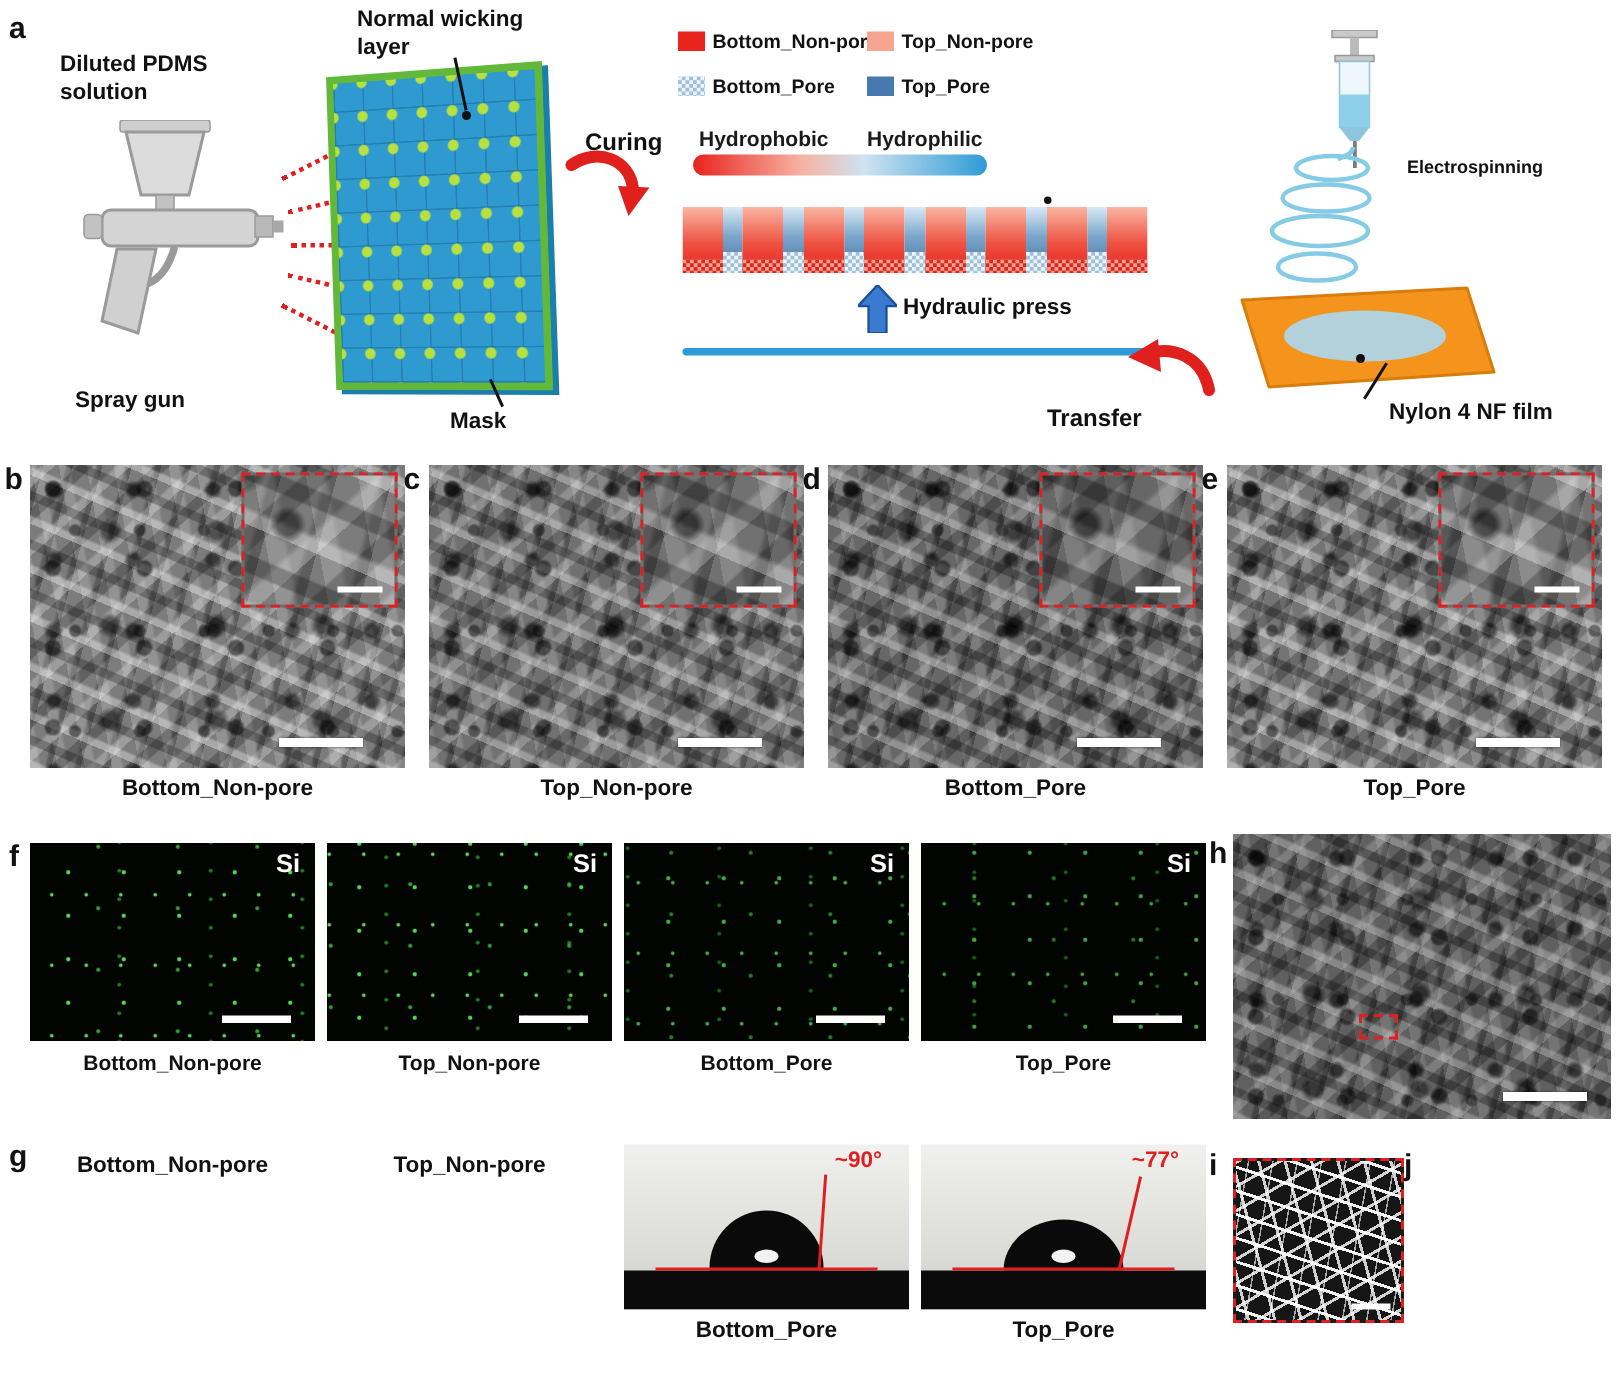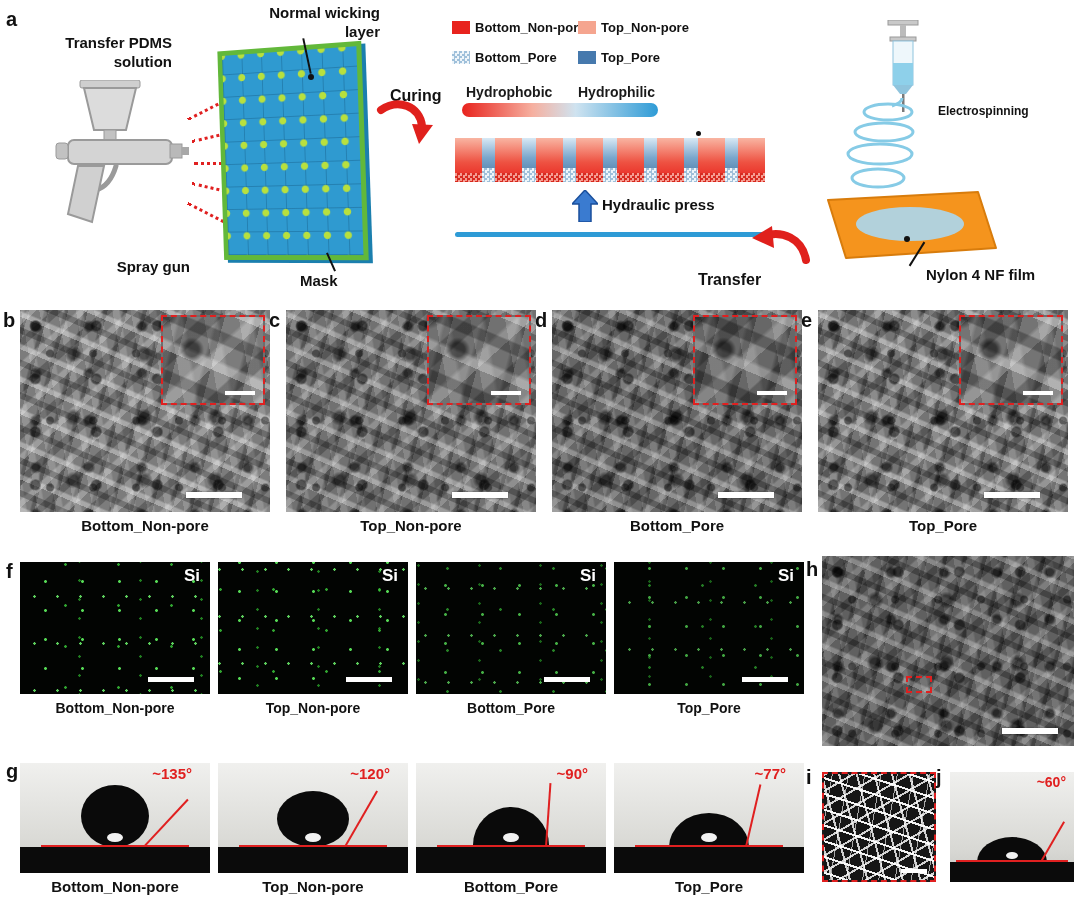--- a/index.html
+++ b/index.html
@@ -1,21 +1,21 @@
 <!DOCTYPE html>
 <html><head>
 <meta charset="utf-8">
 <style>
   *{margin:0;padding:0;box-sizing:border-box}
   body{background:#fff}
   .fig{position:relative;width:1080px;height:916px;background:#fff;overflow:hidden;
        font-family:"Liberation Sans",sans-serif;color:#111}
   .abs{position:absolute}
   .plabel{position:absolute;font-size:20px;font-weight:bold;color:#111;z-index:5}
-  .blbl{font-weight:bold;font-size:15px;text-align:right;line-height:1.25}
+  .blbl{font-weight:bold;font-size:15px;text-align:left;line-height:1.25}
   .cap{font-weight:bold;font-size:15px;text-align:center;margin-top:5px}
   .cap-sm{font-weight:bold;font-size:14px;text-align:center;margin-top:6px}
 
   
   .sec-a{position:absolute;left:0;top:0;width:1080px;height:308px}
   .lbl-pdms{left:40px;top:34px;width:132px}
   .gun-svg{left:50px;top:80px}
   .lbl-gun{left:50px;top:258px;width:140px}
   .sline{position:absolute;height:0;border-top:3px dotted #e02020;transform-origin:left center}
   .mask{position:absolute;left:216px;top:46px;width:150px;height:214px;
@@ -148,21 +148,21 @@
   .sec-j .ca-angle{font-size:14px;right:8px}
 </style>
 </head>
 <body>
 
 <div class="fig">
 
   <section class="sec-a">
     <div class="plabel" style="left:6px;top:8px">a</div>
 
-    <div class="abs blbl lbl-pdms">Transfer PDMS solution</div>
+    <div class="abs blbl lbl-pdms">Diluted PDMS solution</div>
 
     <svg class="abs gun-svg" width="142" height="158" viewBox="0 0 142 158">
       <rect x="30" y="0" width="60" height="8" rx="2" fill="#cfcfcf" stroke="#9a9a9a"></rect>
       <polygon points="34,8 86,8 76,50 44,50" fill="#dcdcdc" stroke="#9a9a9a" stroke-width="2"></polygon>
       <rect x="54" y="50" width="12" height="10" fill="#c2c2c2" stroke="#9a9a9a"></rect>
       <rect x="18" y="60" width="104" height="24" rx="6" fill="#d4d4d4" stroke="#9a9a9a" stroke-width="2"></rect>
       <rect x="120" y="64" width="12" height="14" fill="#b9b9b9" stroke="#9a9a9a"></rect>
       <rect x="132" y="67" width="7" height="8" fill="#a8a8a8"></rect>
       <rect x="6" y="63" width="12" height="16" rx="3" fill="#c2c2c2" stroke="#9a9a9a"></rect>
       <path d="M66,86 q-6,20 -20,24" stroke="#9a9a9a" stroke-width="5" fill="none" stroke-linecap="round"></path>
@@ -380,41 +380,23 @@
   <section class="sec-h">
     <div class="tex-sem tex-h"></div>
     <div class="pores"></div>
     <div class="h-box"></div>
     <div class="sbar-h"></div>
   </section>
 
   <div class="plabel" style="left:6px;top:760px">g</div>
   <section class="sec-g">
     <div class="ca-col ca-135">
-      <div class="ca-cell">
-        <div class="ca-angle">~135°</div>
-        <div class="ca-drop">
-            <div class="ca-hl"></div>
-          </div>
-        <div class="ca-base"></div>
-        <div class="ca-tan"></div>
-        <div class="ca-sub"></div>
-      </div>
       <div class="cap">Bottom_Non-pore</div>
     </div>
     <div class="ca-col ca-120">
-      <div class="ca-cell">
-        <div class="ca-angle">~120°</div>
-        <div class="ca-drop">
-            <div class="ca-hl"></div>
-          </div>
-        <div class="ca-base"></div>
-        <div class="ca-tan"></div>
-        <div class="ca-sub"></div>
-      </div>
       <div class="cap">Top_Non-pore</div>
     </div>
     <div class="ca-col ca-90">
       <div class="ca-cell">
         <div class="ca-angle">~90°</div>
         <div class="ca-drop">
             <div class="ca-hl"></div>
           </div>
         <div class="ca-base"></div>
         <div class="ca-tan"></div>
@@ -436,23 +418,14 @@
     </div>
   </section>
 
   <div class="plabel" style="left:806px;top:766px">i</div>
   <section class="sec-i">
     <div class="tex-mesh"></div>
     <div class="sbar-i"></div>
   </section>
 
   <div class="plabel" style="left:936px;top:766px">j</div>
-  <section class="sec-j">
-    <div class="ca-angle">~60°</div>
-    <div class="ca-drop">
-        <div class="ca-hl"></div>
-      </div>
-    <div class="ca-base"></div>
-    <div class="ca-tan"></div>
-    <div class="ca-sub"></div>
-  </section>
 
 </div>
 
 </body></html>

